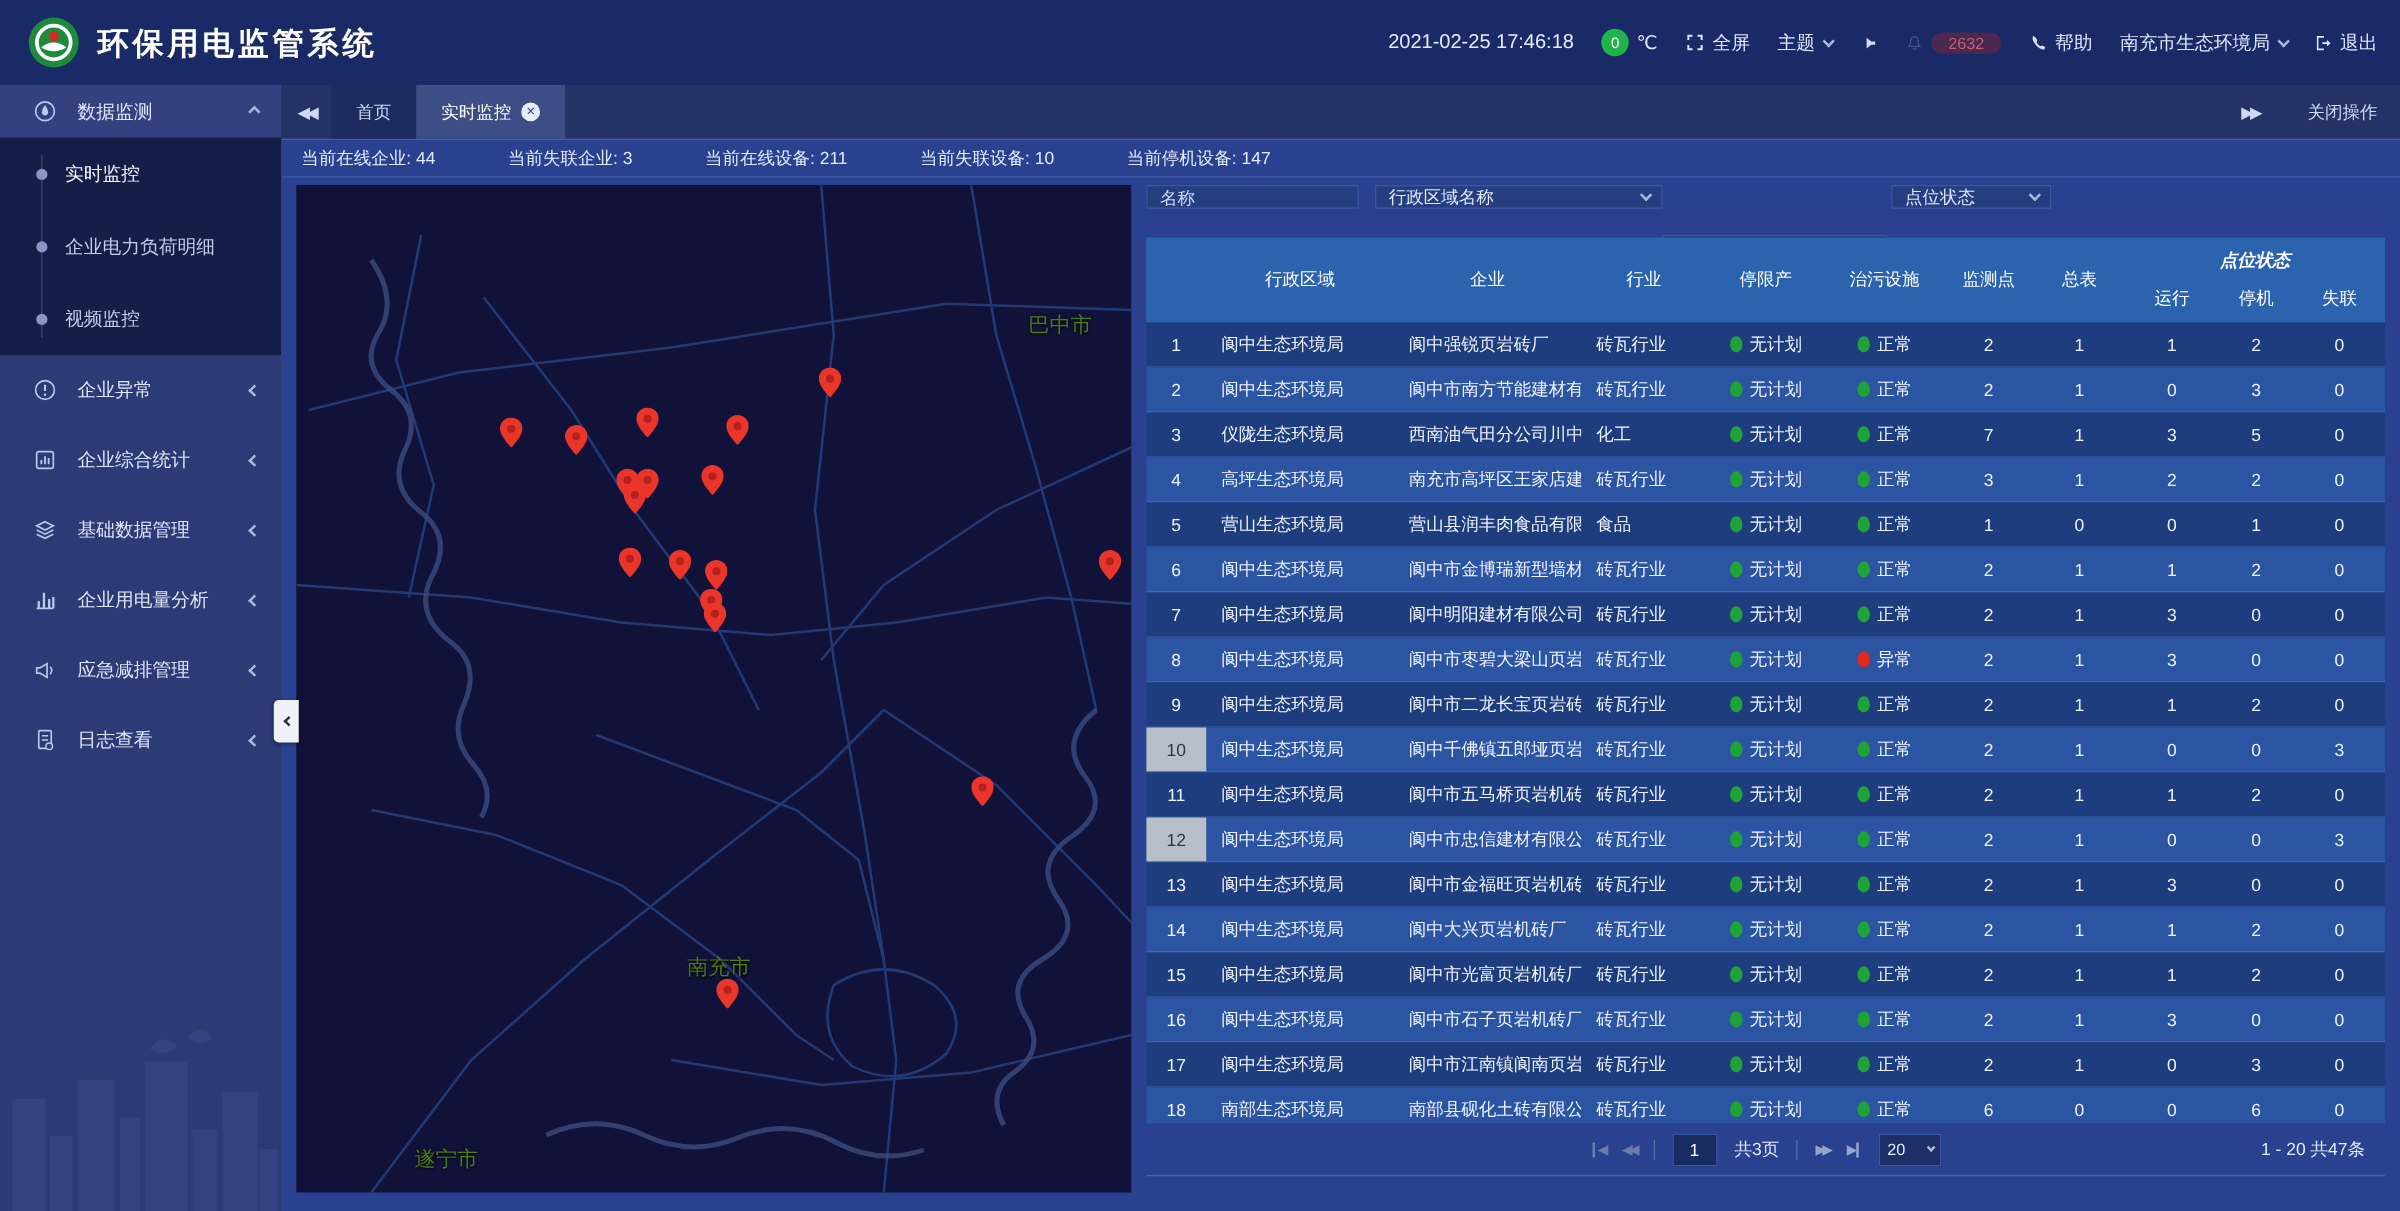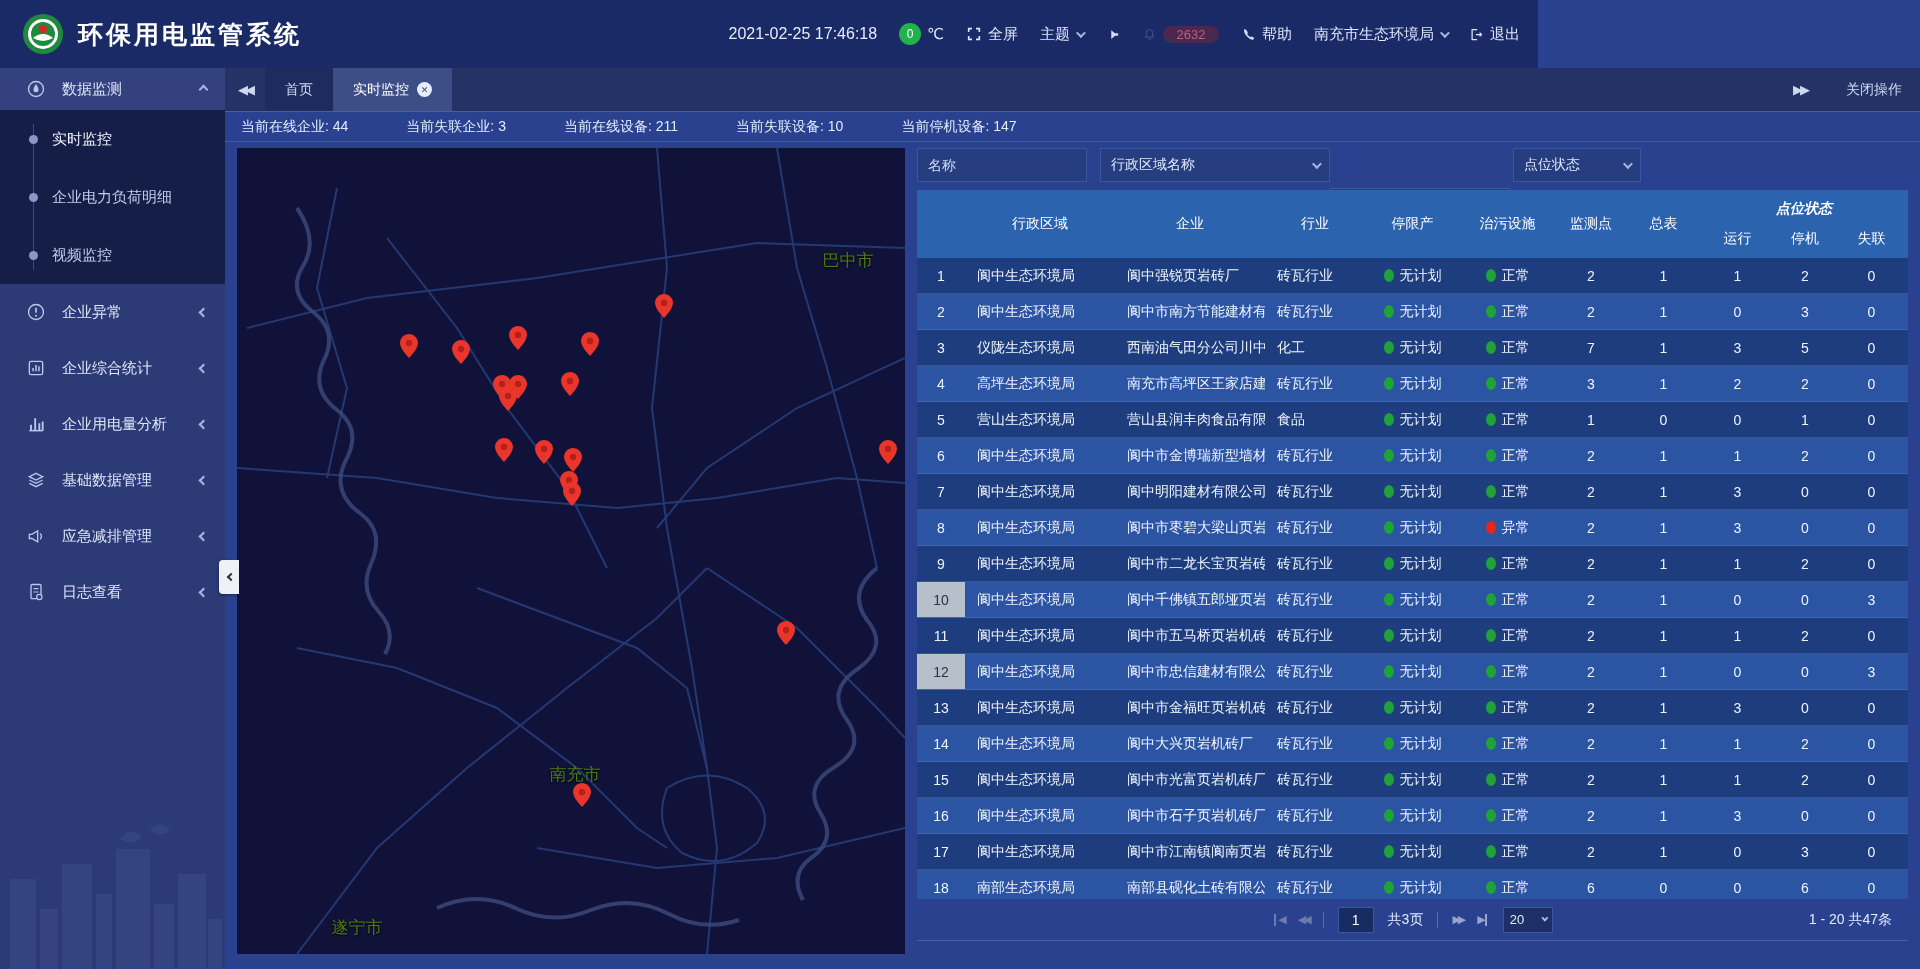--- a/index.html
+++ b/index.html
@@ -1,21 +1,21 @@
 <!DOCTYPE html>
 <html><head>
 <meta charset="utf-8">
 <style>
   * { margin:0; padding:0; box-sizing:border-box; }
   html,body { width:1920px; height:969px; overflow:hidden; background:#2a4190;
               font-family:"Liberation Sans","DejaVu Sans",sans-serif; }
 
   
   #app { position:relative; width:1920px; height:969px; }
-  #topbar { position:absolute; left:0; top:0; width:1538px; height:68px;
+  #topbar { position:absolute; left:0; top:0; width:1920px; height:68px;
             background:#1a2a66; display:flex; align-items:center; z-index:30; }
   #logo { width:42px; height:42px; margin-left:22px; }
   #app-title { color:#fff; font-size:25px; font-weight:bold; letter-spacing:3px; margin-left:14px; }
   #topbar-right { margin-left:auto; display:flex; align-items:center; gap:22px; margin-right:18px;
                   color:#dfe7fb; font-size:15px; }
   .top-item { display:flex; align-items:center; gap:6px; cursor:default; white-space:nowrap; }
   #datetime { font-size:16px; color:#e6ecff; }
   #temp-badge { width:22px; height:22px; border-radius:50%; background:#21b24b; color:#fff;
                 font-size:12px; display:flex; align-items:center; justify-content:center; }
   #notif-pill { background:#4a2850; color:#c2606f; border-radius:10px; padding:1px 12px;
@@ -74,21 +74,21 @@
   #map { position:absolute; left:237px; top:148px; width:668px; height:806px;
          background:#10123a; overflow:hidden; cursor:grab; }
   #map svg.roads { position:absolute; left:0; top:0; }
   .city-label { position:absolute; color:#4d7c0f; font-size:17px; text-shadow:0 1px 2px #000;
                 transform:translate(-50%,-50%); white-space:nowrap; }
   .map-pin { position:absolute; width:18px; height:24px; }
 
   
   #panel { position:absolute; left:917px; top:148px; width:991px; height:793px; }
   #filter-row { position:absolute; left:0; top:0; width:991px; height:34px; }
-  .flt { position:absolute; top:0; height:34px; background:#263e80; border:1px solid #3a57a2;
+  .flt { position:absolute; top:0; height:19px; background:#263e80; border:1px solid #3a57a2;
          display:flex; align-items:center; padding:0 10px; color:#dfe7fb; font-size:14px; }
   #flt-name { left:0; width:170px; }
   #flt-name input { background:transparent; border:none; outline:none; color:#dfe7fb;
                     font-size:14px; width:100%; font-family:inherit; }
   #flt-name input::placeholder { color:#cfd9f4; opacity:1; }
   .flt-select { justify-content:space-between; cursor:pointer; }
   #flt-region { left:183px; width:230px; }
   #flt-industry { left:413px; width:180px;margin-top:40px; }
   #flt-status { left:596px; width:128px; }
 
@@ -229,31 +229,31 @@
         <div class="sb-parent sb-section" style="height: 56px;">
           <span class="sb-ico"><svg width="20" height="20" viewBox="0 0 24 24">
               <rect x="4" y="4" width="16" height="16" rx="2" fill="none" stroke="#bcc7ea" stroke-width="1.6"></rect>
               <path d="M8.5 16v-4 M12 16V8.5 M15.5 16v-6" stroke="#bcc7ea" stroke-width="1.8"></path>
             </svg></span>
           <span class="sb-label">企业综合统计</span>
           <span class="chev chev-left"></span>
         </div>
         <div class="sb-parent sb-section" style="height: 56px;">
           <span class="sb-ico"><svg width="20" height="20" viewBox="0 0 24 24">
+              <path d="M12 4 20 8l-8 4-8-4 8-4Z M4 12l8 4 8-4 M4 16l8 4 8-4" fill="none" stroke="#bcc7ea" stroke-width="1.6"></path>
+            </svg></span>
+          <span class="sb-label">基础数据管理</span>
+          <span class="chev chev-left"></span>
+        </div>
+        <div class="sb-parent sb-section" style="height: 56px;">
+          <span class="sb-ico"><svg width="20" height="20" viewBox="0 0 24 24">
               <path d="M4 20h16" stroke="#bcc7ea" stroke-width="1.8"></path>
               <path d="M6 20v-7 M11 20V5 M16 20v-9 M20 20V9" stroke="#bcc7ea" stroke-width="2.2"></path>
             </svg></span>
           <span class="sb-label">企业用电量分析</span>
-          <span class="chev chev-left"></span>
-        </div>
-        <div class="sb-parent sb-section" style="height: 56px;">
-          <span class="sb-ico"><svg width="20" height="20" viewBox="0 0 24 24">
-              <path d="M12 4 20 8l-8 4-8-4 8-4Z M4 12l8 4 8-4 M4 16l8 4 8-4" fill="none" stroke="#bcc7ea" stroke-width="1.6"></path>
-            </svg></span>
-          <span class="sb-label">基础数据管理</span>
           <span class="chev chev-left"></span>
         </div>
         <div class="sb-parent sb-section" style="height: 56px;">
           <span class="sb-ico"><svg width="20" height="20" viewBox="0 0 24 24">
               <path d="M4 10v5h3l7 4V6l-7 4H4Z" fill="none" stroke="#bcc7ea" stroke-width="1.6"></path>
               <path d="M17 9q3 3 0 7" fill="none" stroke="#bcc7ea" stroke-width="1.6"></path>
             </svg></span>
           <span class="sb-label">应急减排管理</span>
           <span class="chev chev-left"></span>
         </div>

